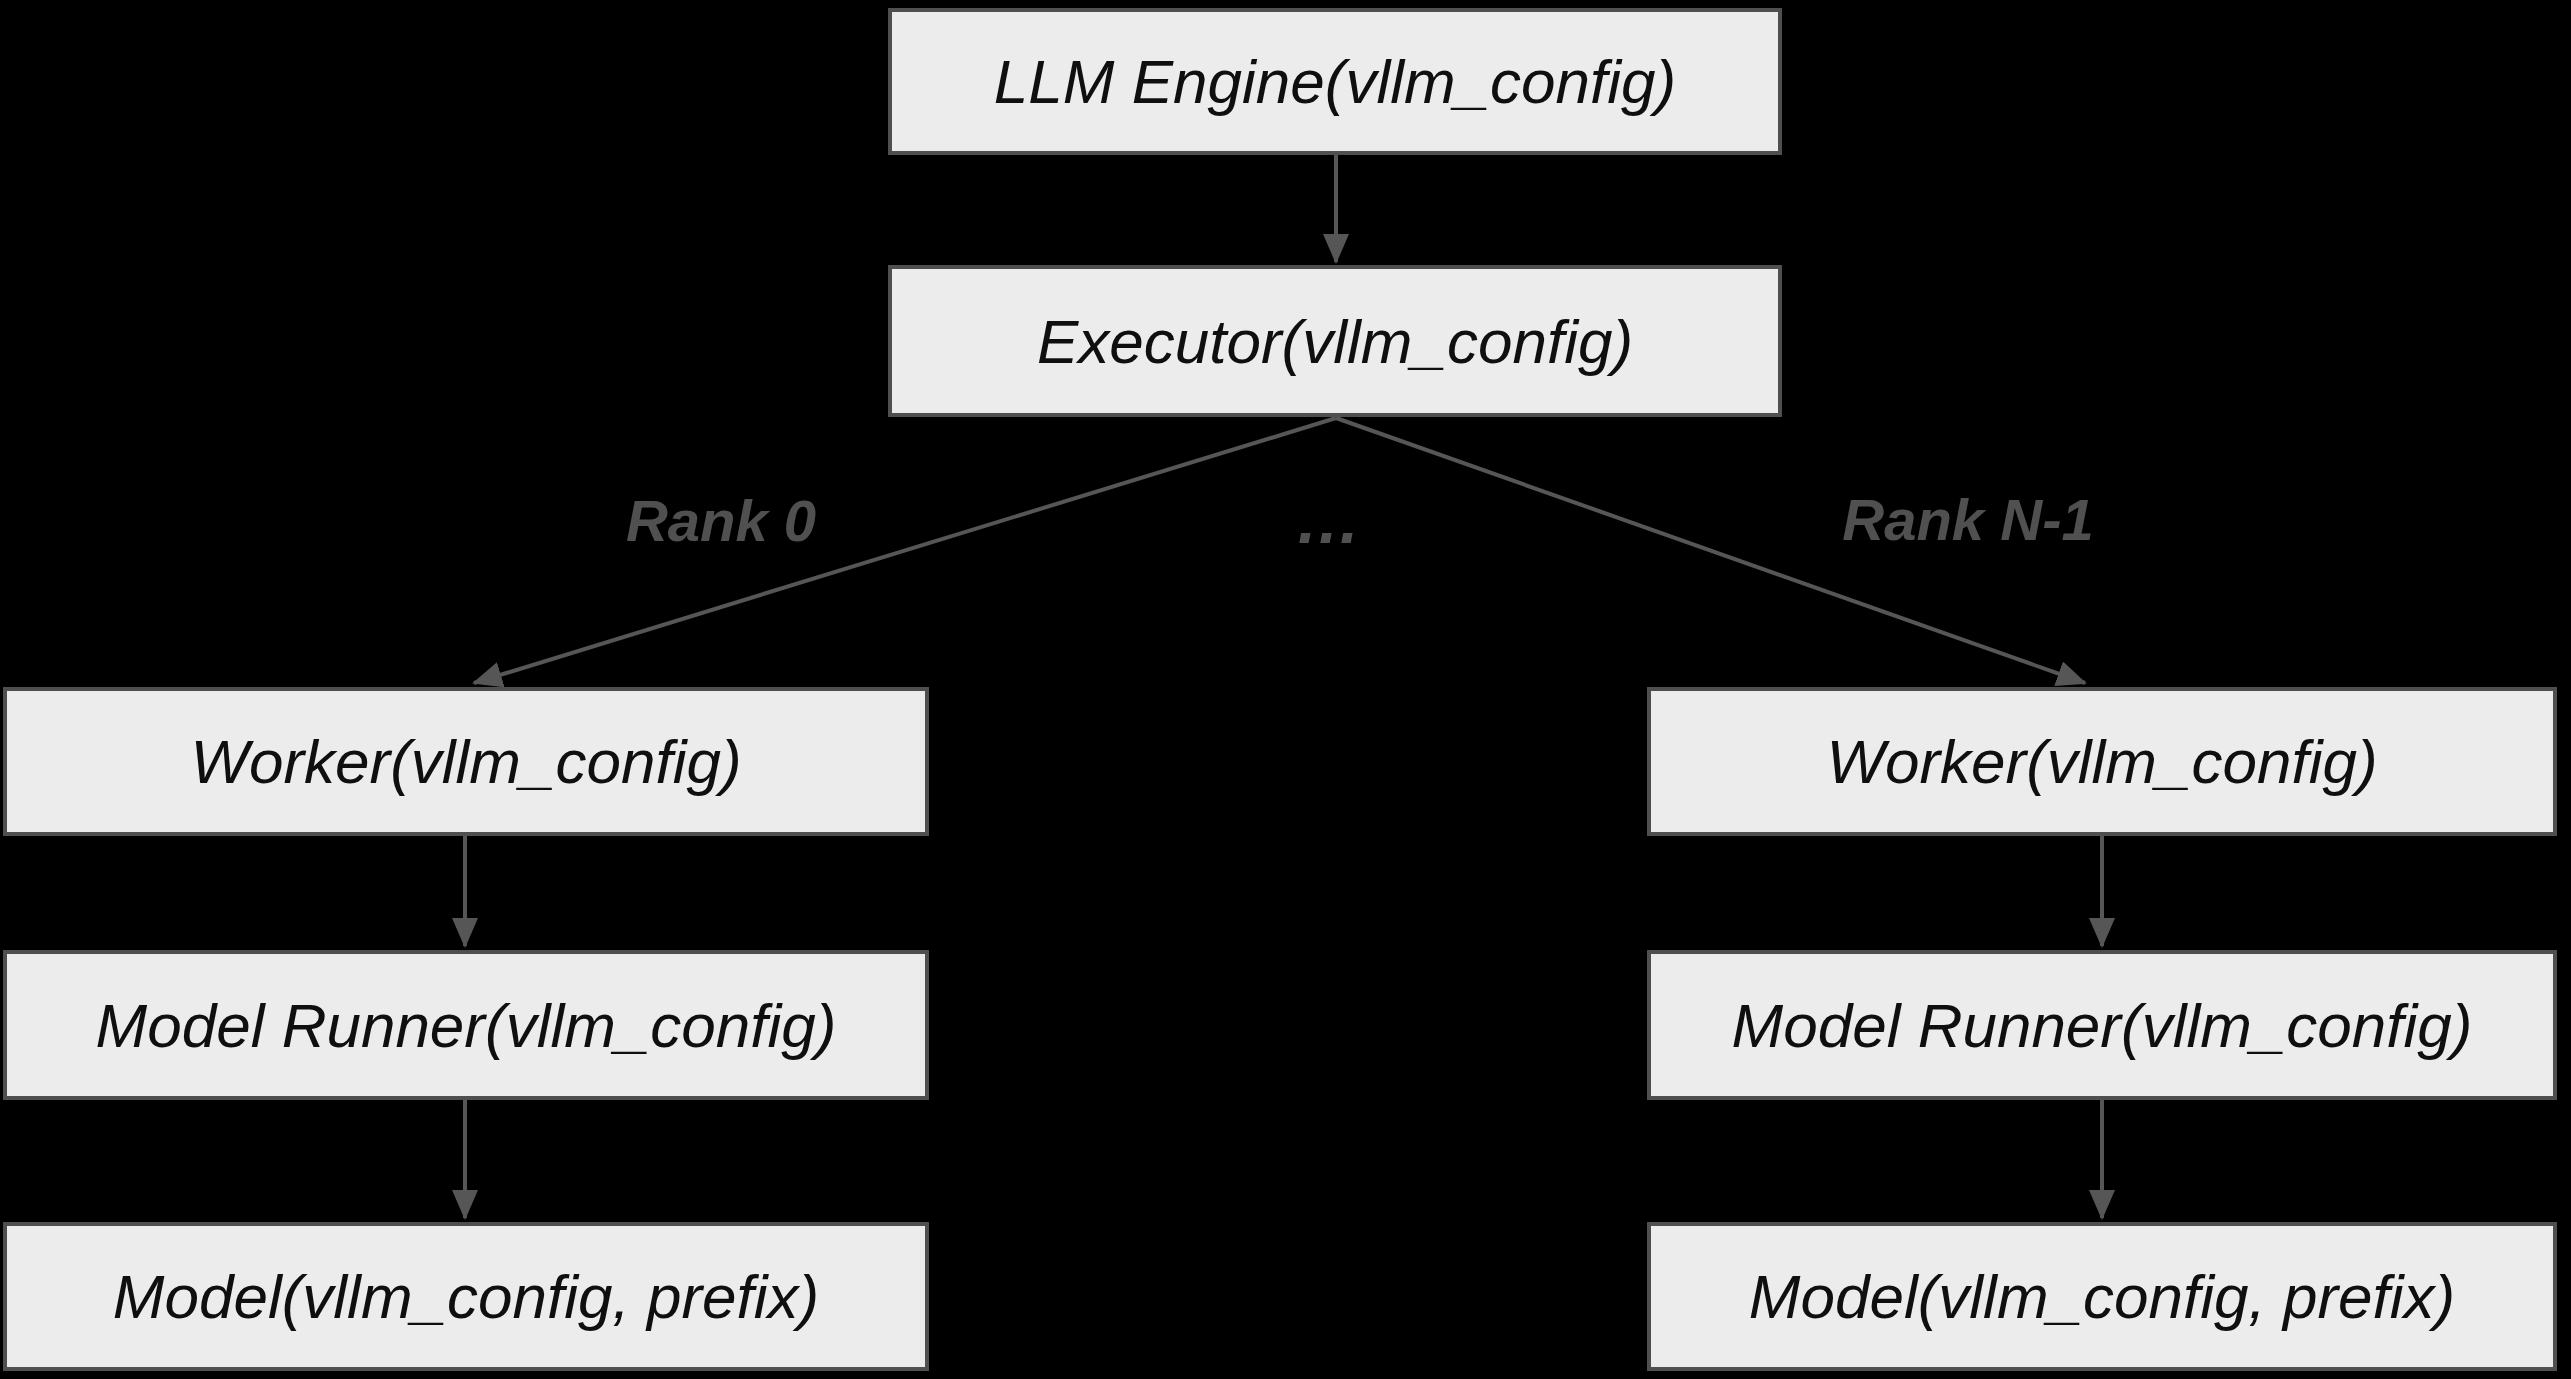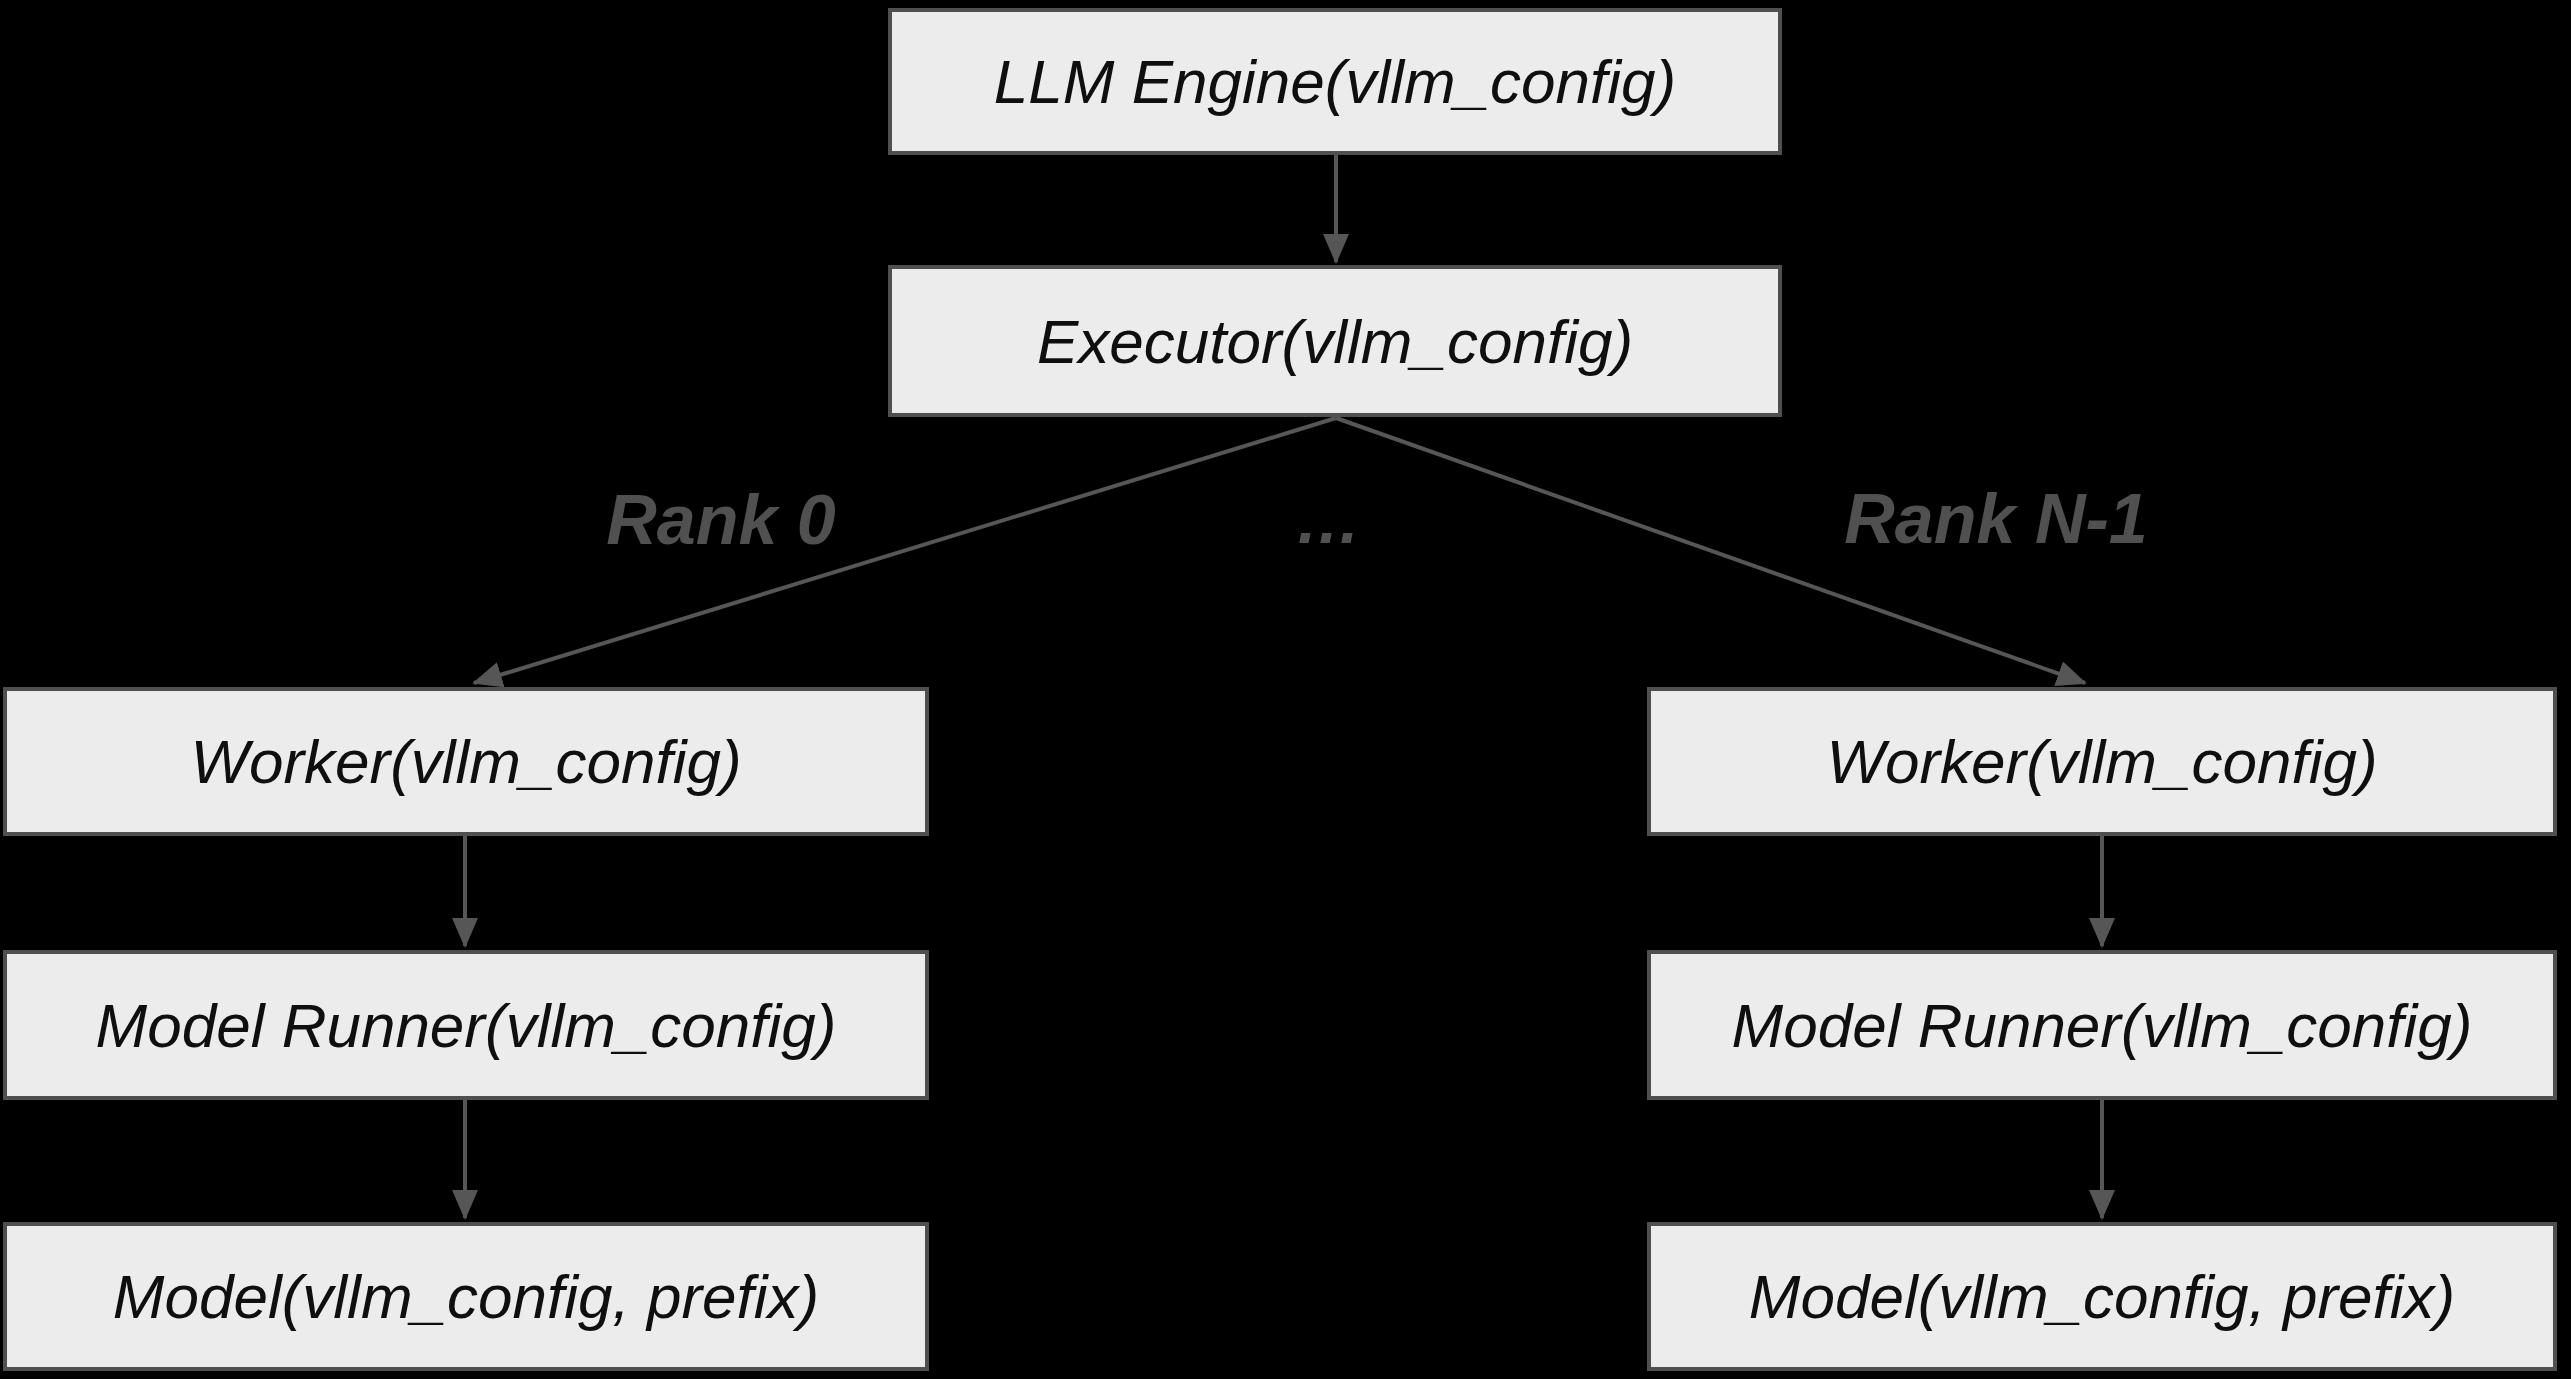--- a/index.html
+++ b/index.html
@@ -33,21 +33,21 @@
   .node span {
     font-size: 62px;
     font-weight: 500;
     color: #0f0f0f;
     white-space: nowrap;
   }
   .edge-label {
     position: absolute;
     transform: translate(-50%, -50%);
     color: #505050;
-    font-size: 70px;
+    font-size: 58px;
     font-weight: 600;
     white-space: nowrap;
     text-align: center;
   }
   .edge-label.ellipsis {
     font-size: 66px;
     font-weight: 700;
     letter-spacing: 4px;
   }
 </style>
@@ -76,21 +76,21 @@
   </div>
 
   <div class="node" style="left:888px; top:265px; width:894px; height:152px;">
     <span>Executor(vllm_config)</span>
   </div>
 
   <div class="edge-label" style="left:721px; top:520px;">Rank 0</div>
 
   <div class="edge-label ellipsis" style="left:1330px; top:520px;">…</div>
 
-  <div class="edge-label" style="left:1968px; top:519px;margin-left:28px;">Rank N-1</div>
+  <div class="edge-label" style="left:1968px; top:519px;">Rank N-1</div>
 
   <div class="node" style="left:3px; top:687px; width:926px; height:149px;">
     <span>Worker(vllm_config)</span>
   </div>
 
   <div class="node" style="left:3px; top:950px; width:926px; height:150px;">
     <span>Model Runner(vllm_config)</span>
   </div>
 
   <div class="node" style="left:3px; top:1222px; width:926px; height:149px;">

